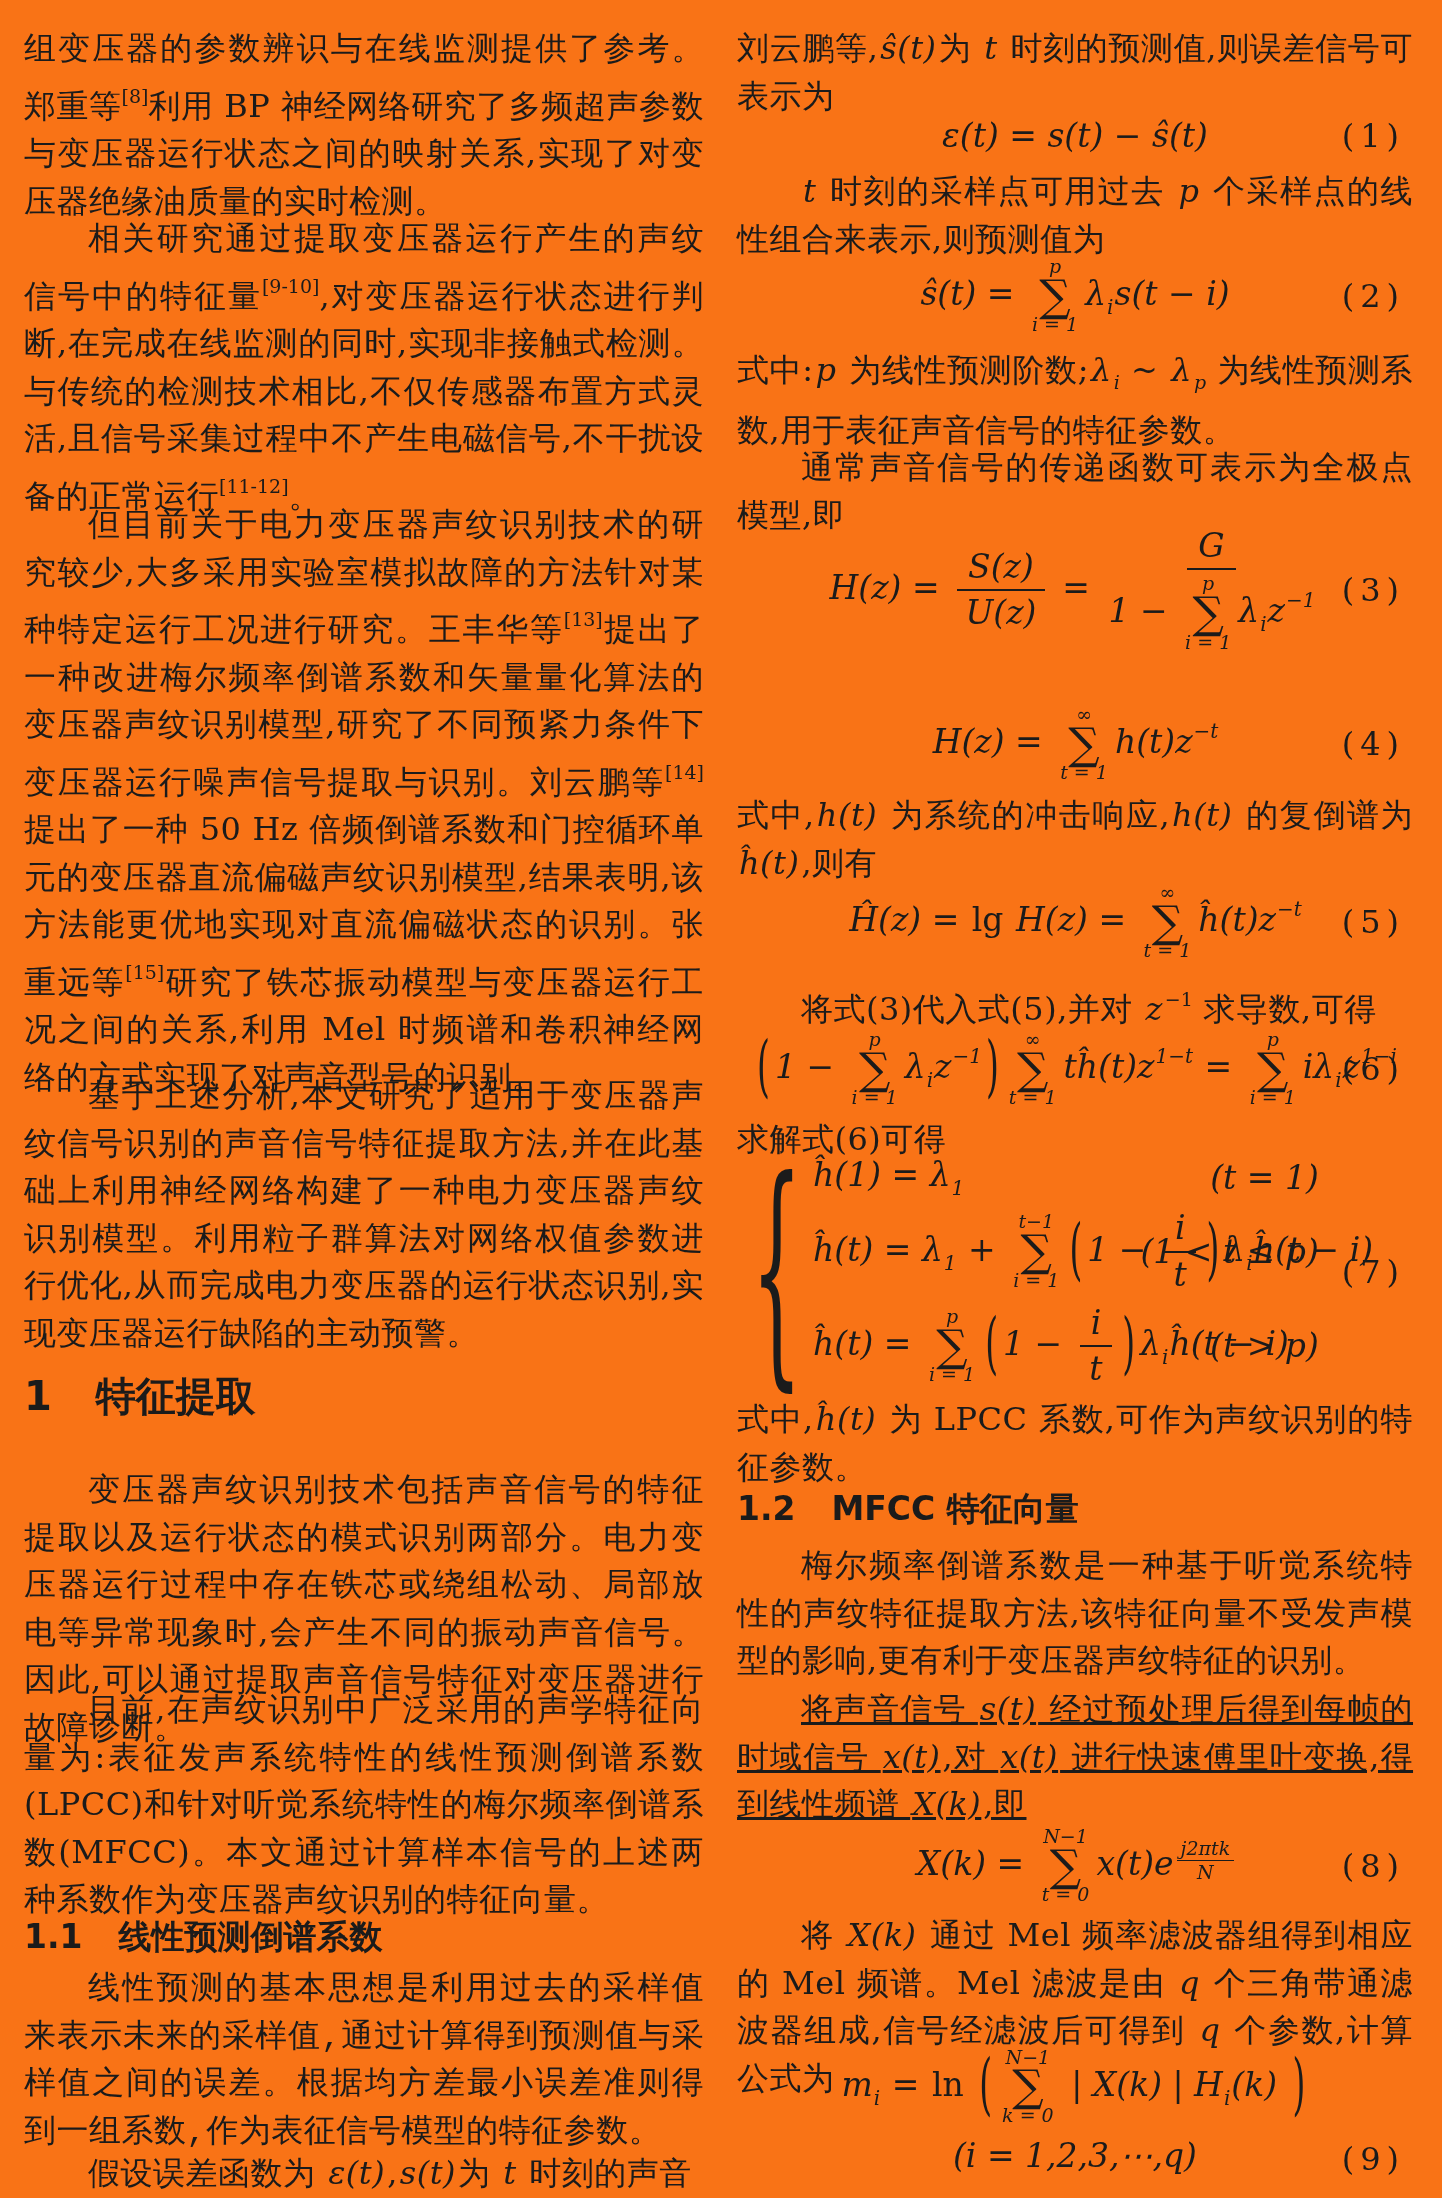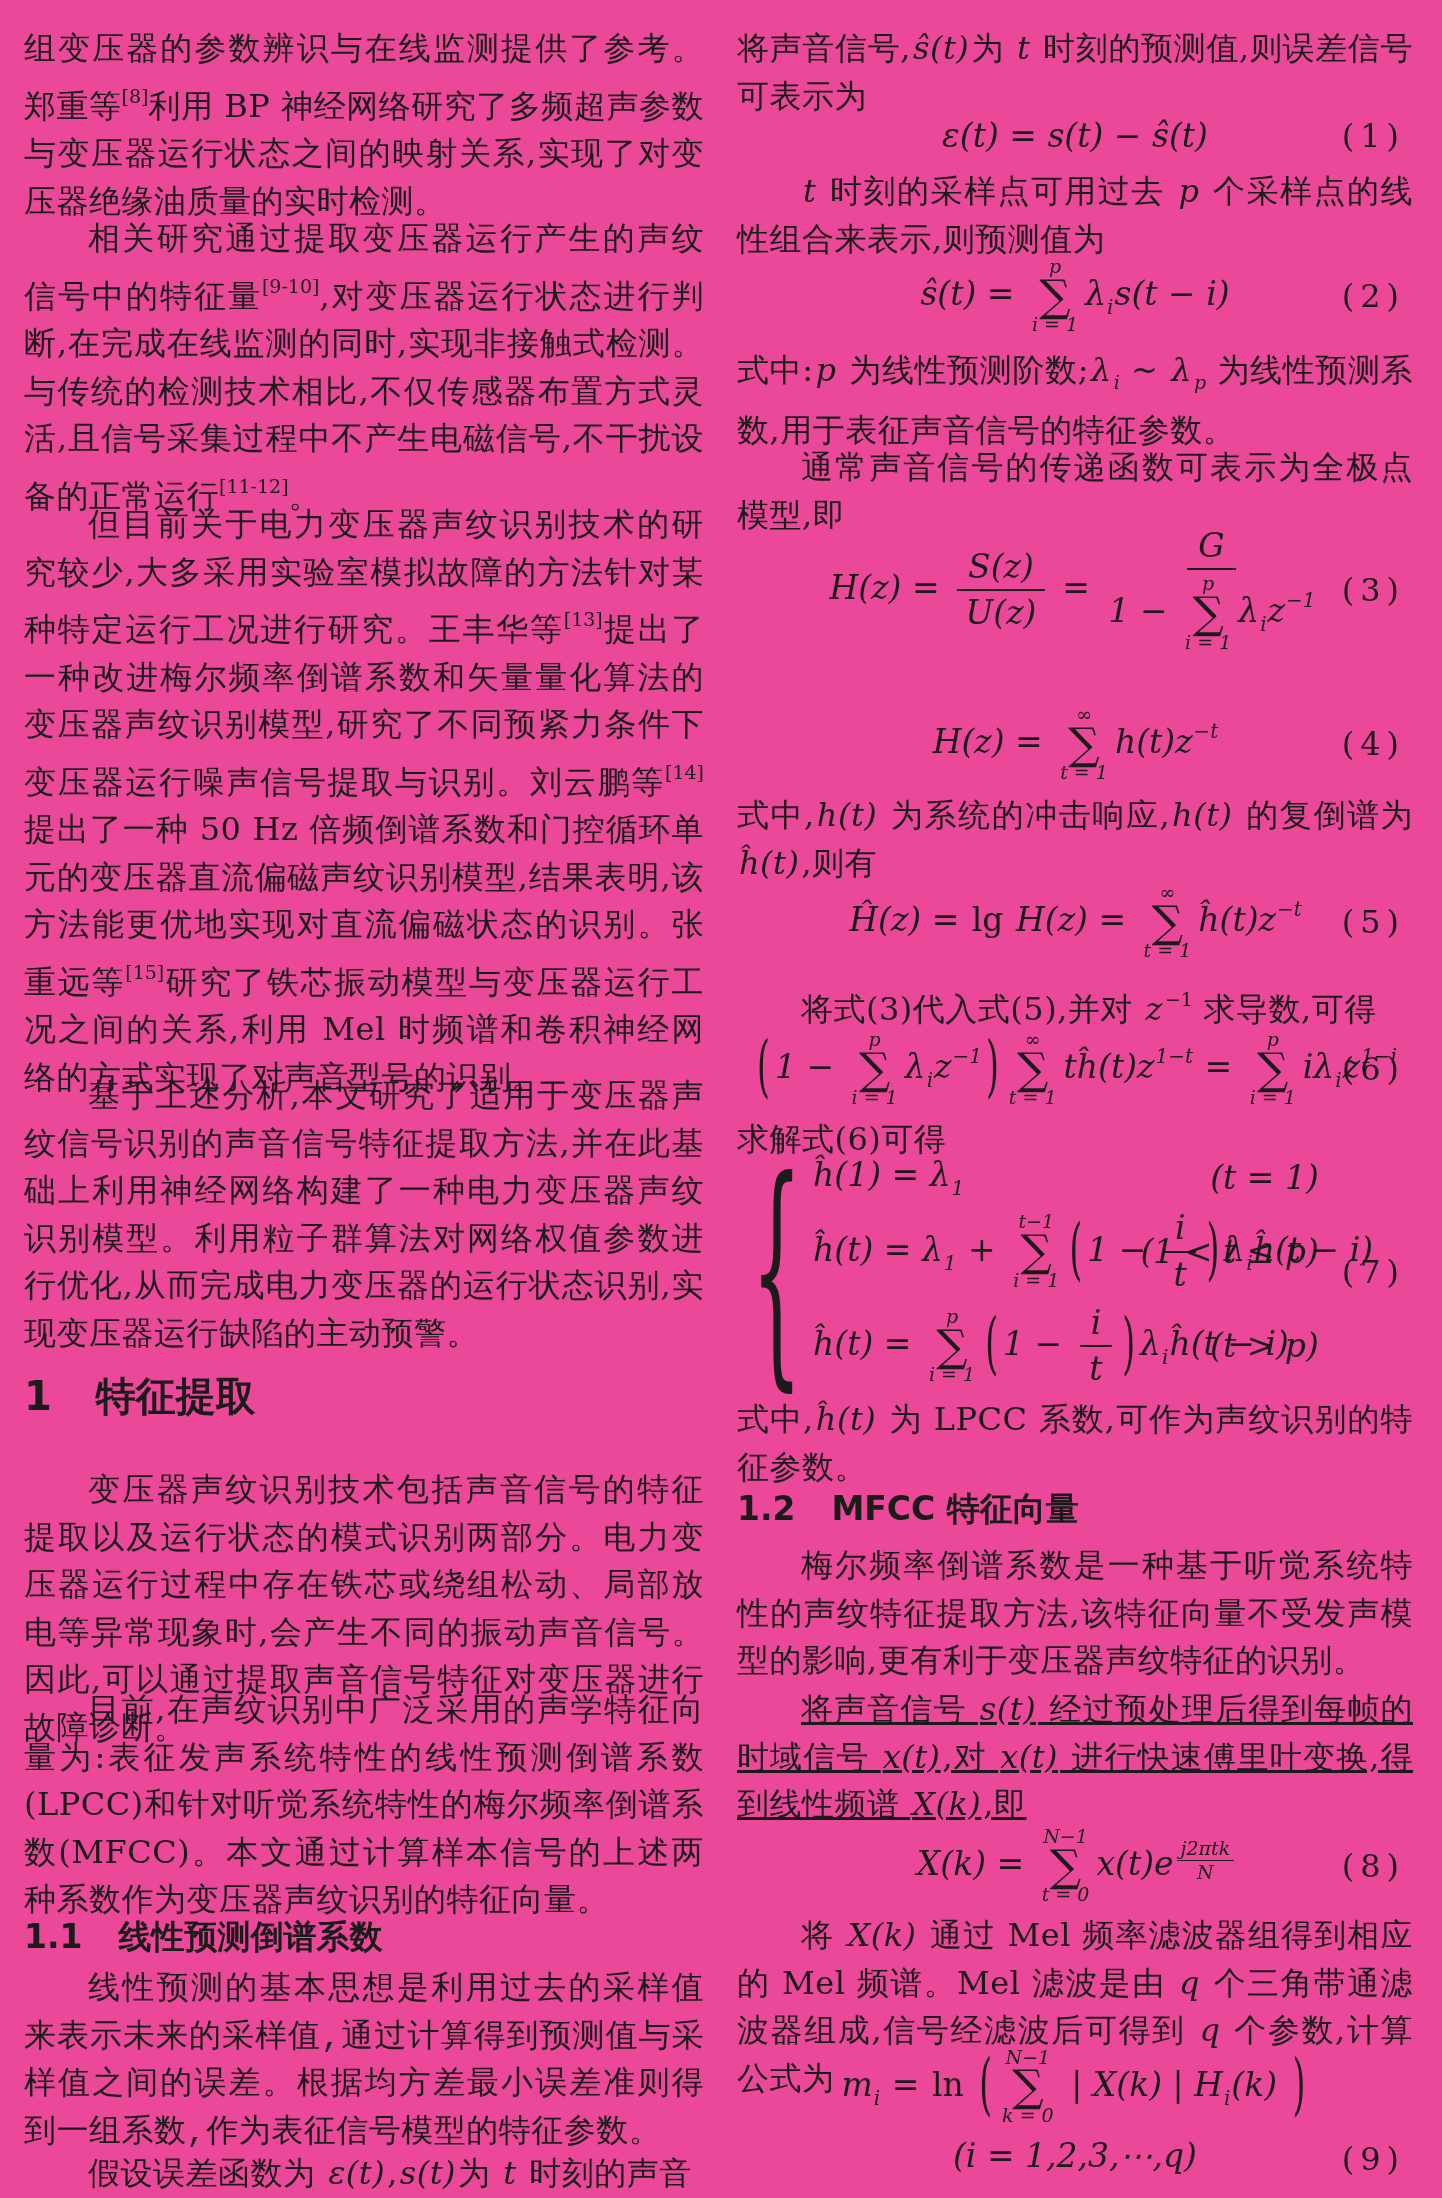--- a/index.html
+++ b/index.html
@@ -71,35 +71,35 @@
 
   .cases-wrap{display:flex;align-items:center;width:97%;height:96%;}
   .brace{display:inline-block;font-size:80px;transform:scaleY(3.05);transform-origin:center;font-weight:200;margin:0 10px 0 4px;font-style:normal;line-height:1;}
   .cases-col{flex:1;display:flex;flex-direction:column;justify-content:space-between;height:100%;}
   .case-line{position:relative;text-align:left;white-space:nowrap;line-height:1.1;}
   .case-cond{position:absolute;right:84px;top:50%;transform:translateY(-50%);}
 </style>
 </head>
 <body>
 
-<div id="page" style="background: #ec4899; color: rgb(27, 27, 27);">
+<div id="page" style="background: #f97316; color: rgb(27, 27, 27);">
   <div class="col" id="col-left">
       <div class="para noind" style="top: 25px;"><span>组变压器的参数辨识与在线监测提供了参考。郑重等</span><span class="ssup">[8]</span><span>利用 BP 神经网络研究了多频超声参数与变压器运行状态之间的映射关系,实现了对变压器绝缘油质量的实时检测。</span></div>
       <div class="para" style="top: 215px;"><span>相关研究通过提取变压器运行产生的声纹信号中的特征量</span><span class="ssup">[9-10]</span><span>,对变压器运行状态进行判断,在完成在线监测的同时,实现非接触式检测。与传统的检测技术相比,不仅传感器布置方式灵活,且信号采集过程中不产生电磁信号,不干扰设备的正常运行</span><span class="ssup">[11-12]</span><span>。</span></div>
       <div class="para" style="top: 501px;"><span>但目前关于电力变压器声纹识别技术的研究较少,大多采用实验室模拟故障的方法针对某种特定运行工况进行研究。王丰华等</span><span class="ssup">[13]</span><span>提出了一种改进梅尔频率倒谱系数和矢量量化算法的变压器声纹识别模型,研究了不同预紧力条件下变压器运行噪声信号提取与识别。刘云鹏等</span><span class="ssup">[14]</span><span>提出了一种 50 Hz 倍频倒谱系数和门控循环单元的变压器直流偏磁声纹识别模型,结果表明,该方法能更优地实现对直流偏磁状态的识别。张重远等</span><span class="ssup">[15]</span><span>研究了铁芯振动模型与变压器运行工况之间的关系,利用 Mel 时频谱和卷积神经网络的方式实现了对声音型号的识别。</span></div>
       <div class="para" style="top: 1072px;"><span>基于上述分析,本文研究了适用于变压器声纹信号识别的声音信号特征提取方法,并在此基础上利用神经网络构建了一种电力变压器声纹识别模型。利用粒子群算法对网络权值参数进行优化,从而完成电力变压器的运行状态识别,实现变压器运行缺陷的主动预警。</span></div>
       <div class="h1" style="top: 1372px; height: 58px;"><span class="hnum">1</span><span class="httl">特征提取</span></div>
       <div class="para" style="top: 1448px; margin-top: 18px;"><span>变压器声纹识别技术包括声音信号的特征提取以及运行状态的模式识别两部分。电力变压器运行过程中存在铁芯或绕组松动、局部放电等异常现象时,会产生不同的振动声音信号。因此,可以通过提取声音信号特征对变压器进行故障诊断。</span></div>
       <div class="para" style="top: 1686px;"><span>目前,在声纹识别中广泛采用的声学特征向量为:表征发声系统特性的线性预测倒谱系数(LPCC)和针对听觉系统特性的梅尔频率倒谱系数(MFCC)。本文通过计算样本信号的上述两种系数作为变压器声纹识别的特征向量。</span></div>
       <div class="h2" style="top: 1916px; height: 48px;"><span class="hnum">1.1</span><span class="httl">线性预测倒谱系数</span></div>
       <div class="para" style="top: 1966px; font-family: Liberation Mono, monospace;"><span>线性预测的基本思想是利用过去的采样值来表示未来的采样值,通过计算得到预测值与采样值之间的误差。根据均方差最小误差准则得到一组系数,作为表征信号模型的特征参数。</span></div>
       <div class="para" style="top: 2150px;"><span>假设误差函数为 </span><span class="mi">ε(t)</span><span>,</span><span class="mi">s(t)</span><span>为 </span><span class="mi">t</span><span> 时刻的声音</span></div>
     </div>
   <div class="col" id="col-right">
-      <div class="para noind" style="top: 25px;"><span>将声音信号,</span><span class="mi">ŝ(t)</span><span>为 </span><span class="mi">t</span><span> 时刻的预测值,则误差信号可表示为</span></div>
+      <div class="para noind" style="top: 25px;"><span>刘云鹏等,</span><span class="mi">ŝ(t)</span><span>为 </span><span class="mi">t</span><span> 时刻的预测值,则误差信号可表示为</span></div>
       <div class="eq" style="top: 104px; height: 64px;">
         <div class="eq-row"><span class="tok">ε(t) = s(t) − ŝ(t)</span></div>
         <span class="eq-num">(1)</span>
       </div>
       <div class="para" style="top: 168px;"><span class="mi">t</span><span> 时刻的采样点可用过去 </span><span class="mi">p</span><span> 个采样点的线性组合来表示,则预测值为</span></div>
       <div class="eq" style="top: 246px; height: 100px;">
         <div class="eq-row"><span class="tok">ŝ(t) = </span><span class="msum">
             <span class="lim">p</span>
             <span class="sig">∑</span>
             <span class="lim">i = 1</span>

